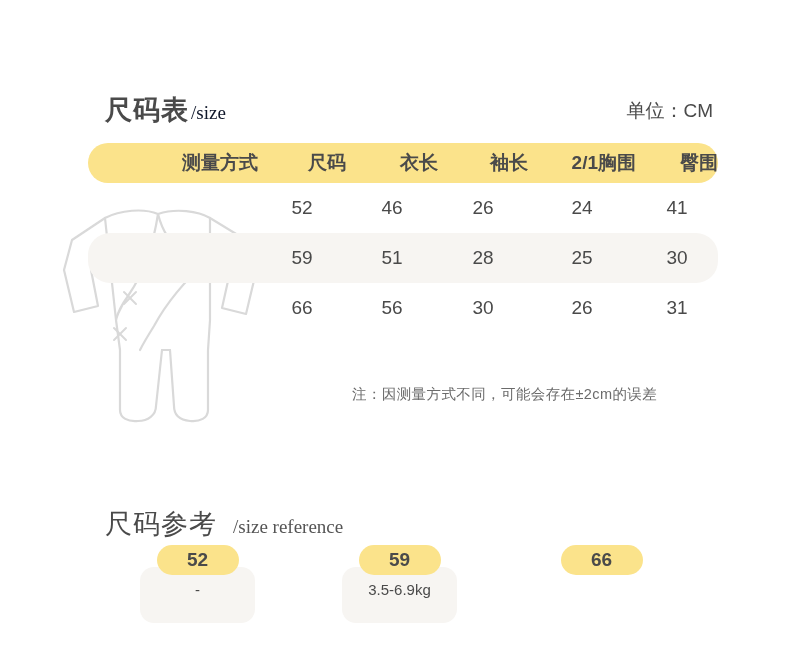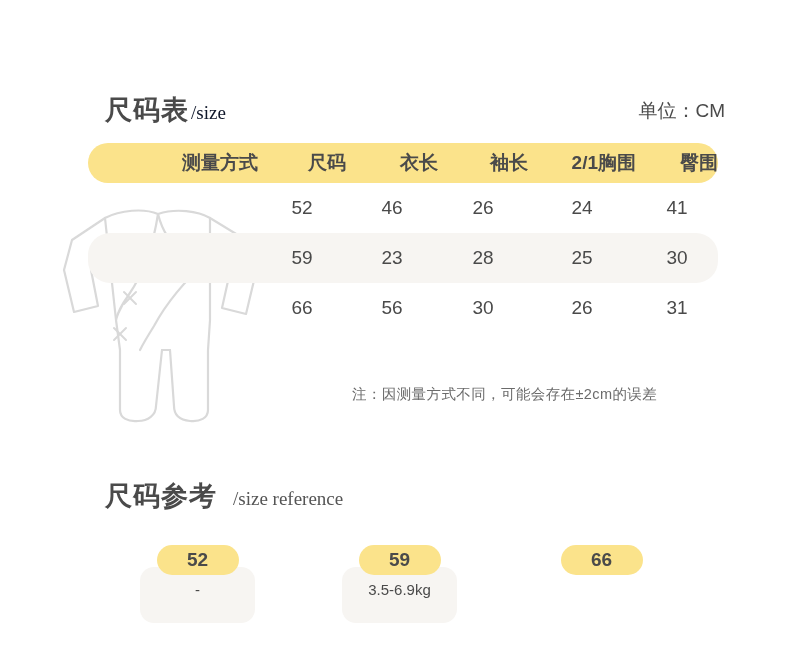--- a/index.html
+++ b/index.html
@@ -40,21 +40,21 @@
   .title-sub {
     font-size: 19px;
     color: #0f172a;
     display: inline-block;
     vertical-align: baseline;
     margin-left: 2px;
     font-family: "Liberation Serif", serif;
   }
   .unit-label {
     position: absolute;
-    right: 0;
+    right: 12px;
     top: 6px;
     font-size: 19px;
     color: #4a4a4a;
   }
 
   
   .table-wrap {
     position: absolute;
     left: 88px;
     top: 143px;
@@ -127,25 +127,26 @@
   }
 
   
   .ref-header {
     position: absolute;
     left: 105px;
     top: 478px;
   }
   .ref-title {
     font-size: 27px;
-    font-weight: bold;
+    font-weight: normal;
     color: #4a4a4a;
     display: inline-block;
     vertical-align: baseline;
     letter-spacing: 1px;
+    margin-top: 28px;
   }
   .ref-sub {
     font-size: 19px;
     color: #555;
     display: inline-block;
     vertical-align: baseline;
     margin-left: 16px;
     font-family: "Liberation Serif", serif;
   }
 
@@ -262,21 +263,21 @@
           <td></td>
           <td>52</td>
           <td>46</td>
           <td>26</td>
           <td>24</td>
           <td>41</td>
         </tr>
         <tr class="alt">
           <td></td>
           <td>59</td>
-          <td>23</td>
+          <td>51</td>
           <td>28</td>
           <td>25</td>
           <td>30</td>
         </tr>
         <tr>
           <td></td>
           <td>66</td>
           <td>56</td>
           <td>30</td>
           <td>26</td>

